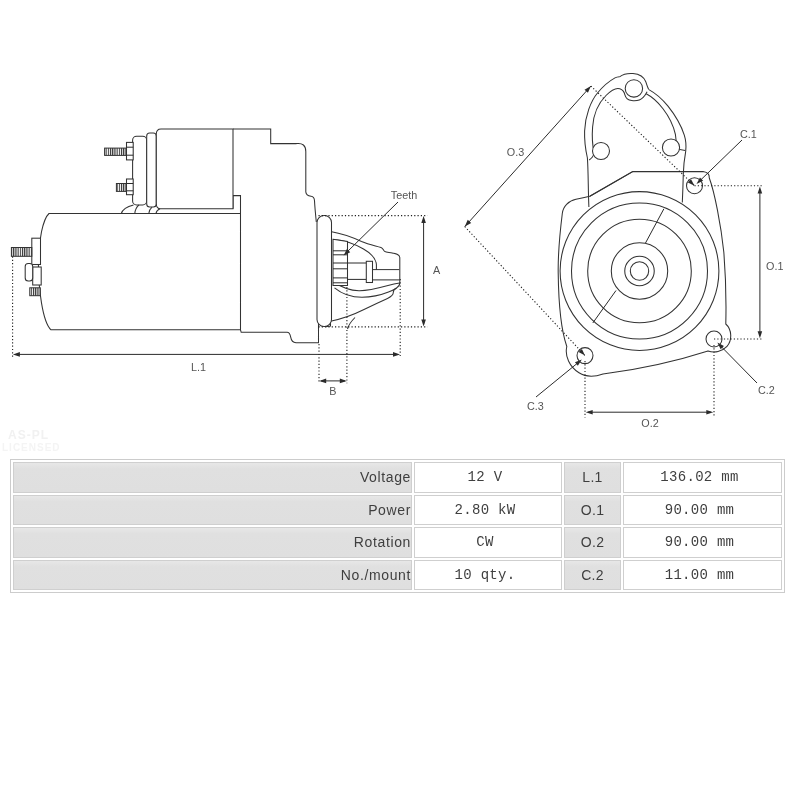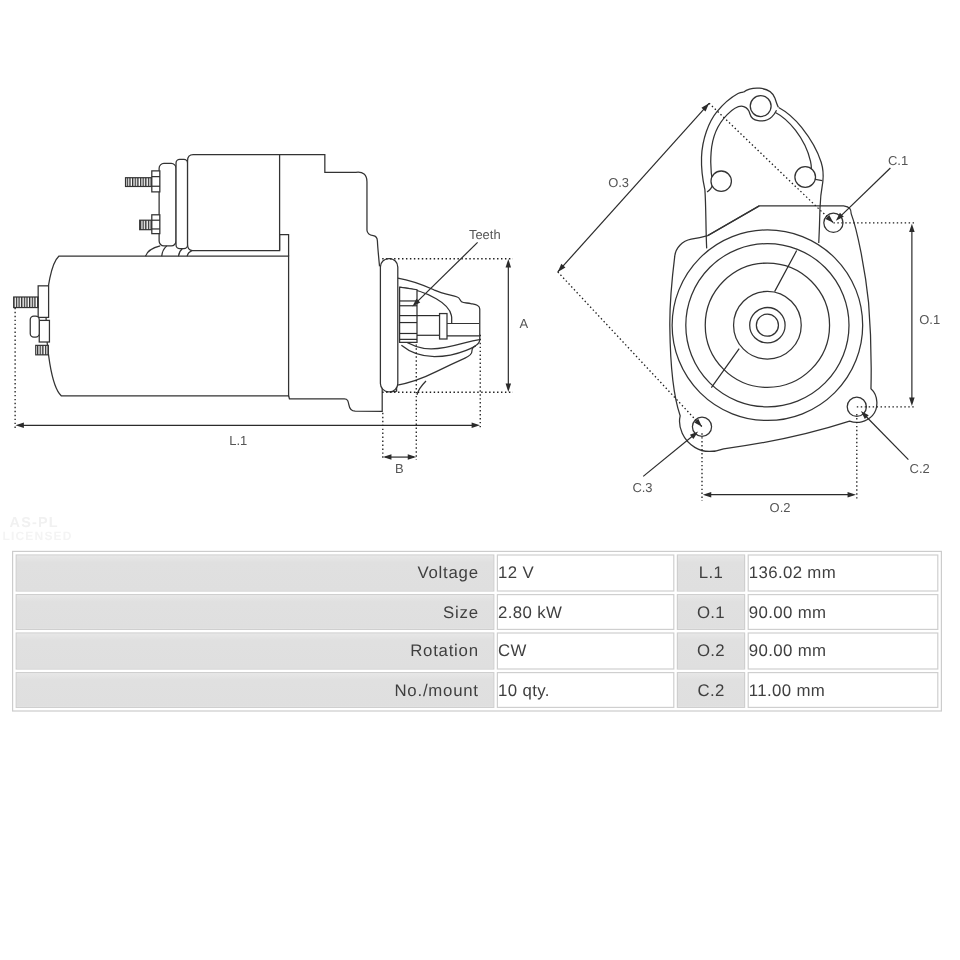--- a/index.html
+++ b/index.html
@@ -1,22 +1,22 @@
 <!DOCTYPE html>
 <html><head>
 <meta charset="utf-8">
 <style>
   html,body{margin:0;padding:0;background:#ffffff;}
   body{width:800px;height:800px;position:relative;font-family:"Liberation Sans",sans-serif;overflow:hidden;}
   #draw{position:absolute;left:0;top:0;}
   .wm{position:absolute;color:#f1f1f1;font-weight:bold;letter-spacing:1px;}
   table.spec{position:absolute;left:10px;top:459px;border-collapse:separate;border-spacing:2px;background:#ffffff;border:1px solid #cccccc;table-layout:fixed;}
   table.spec td{height:28.6px;font-size:14px;color:#3f3f3f;border:1px solid #cfcfcf;padding:0 6px 0 0;letter-spacing:0.3px;white-space:nowrap;overflow:hidden;}
-  table.spec td.lab{background:linear-gradient(180deg,#e7e7e7 0,#e0e0e0 20%,#dfdfdf 100%);text-align:right;padding-right:12px;letter-spacing:0.63px;}
-  table.spec td.val{background:#ffffff;text-align:left;}
+  table.spec td.lab{background:linear-gradient(180deg,#e7e7e7 0,#e0e0e0 20%,#dfdfdf 100%);text-align:right;padding-right:0;letter-spacing:0.63px;}
+  table.spec td.val{background:#ffffff;text-align:center;font-family:Liberation Mono, monospace;}
   table.spec td.key{background:linear-gradient(180deg,#e7e7e7 0,#e0e0e0 20%,#dfdfdf 100%);text-align:center;padding:0;}
 </style>
 </head>
 <body>
 <svg id="draw" width="800" height="456" viewBox="0 0 800 456">
 <defs>
       <pattern id="hatch" width="2.2" height="4" patternUnits="userSpaceOnUse">
         <rect width="2.2" height="4" fill="#ffffff"></rect>
         <rect x="0" width="1.1" height="4" fill="#2e2e2e"></rect>
       </pattern>
@@ -145,21 +145,21 @@
       <col style="width:159px">
     </colgroup>
 <tbody>
       <tr>
         <td class="lab">Voltage</td>
         <td class="val">12 V</td>
         <td class="key">L.1</td>
         <td class="val">136.02 mm</td>
       </tr>
 <tr>
-        <td class="lab">Size</td>
+        <td class="lab">Power</td>
         <td class="val">2.80 kW</td>
         <td class="key">O.1</td>
         <td class="val">90.00 mm</td>
       </tr>
 <tr>
         <td class="lab">Rotation</td>
         <td class="val">CW</td>
         <td class="key">O.2</td>
         <td class="val">90.00 mm</td>
       </tr>

